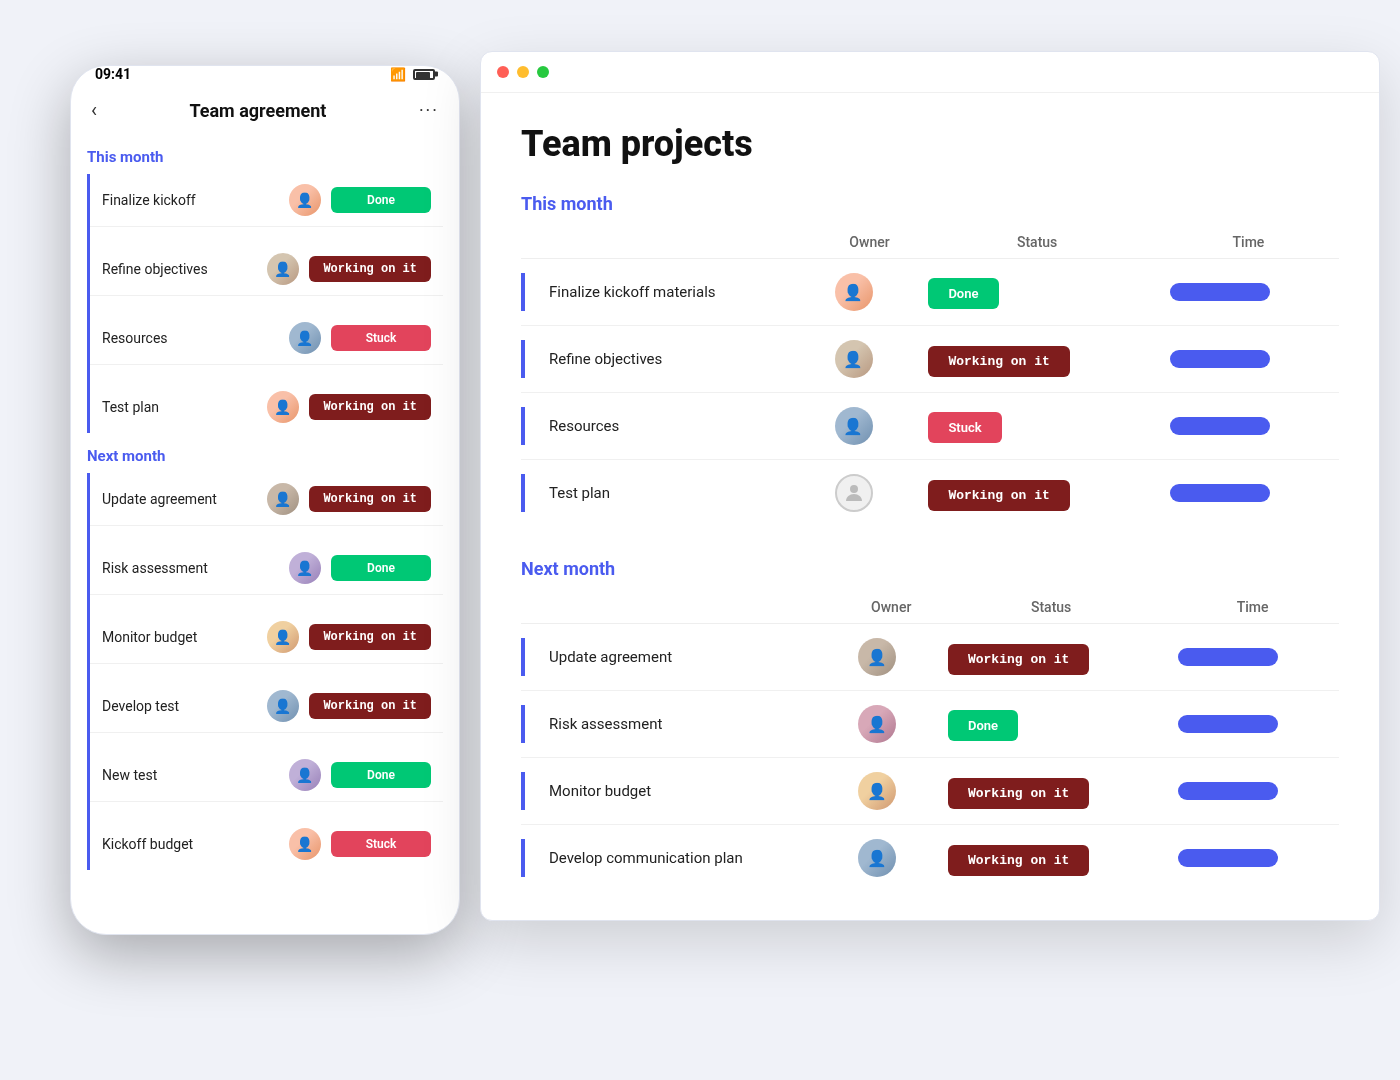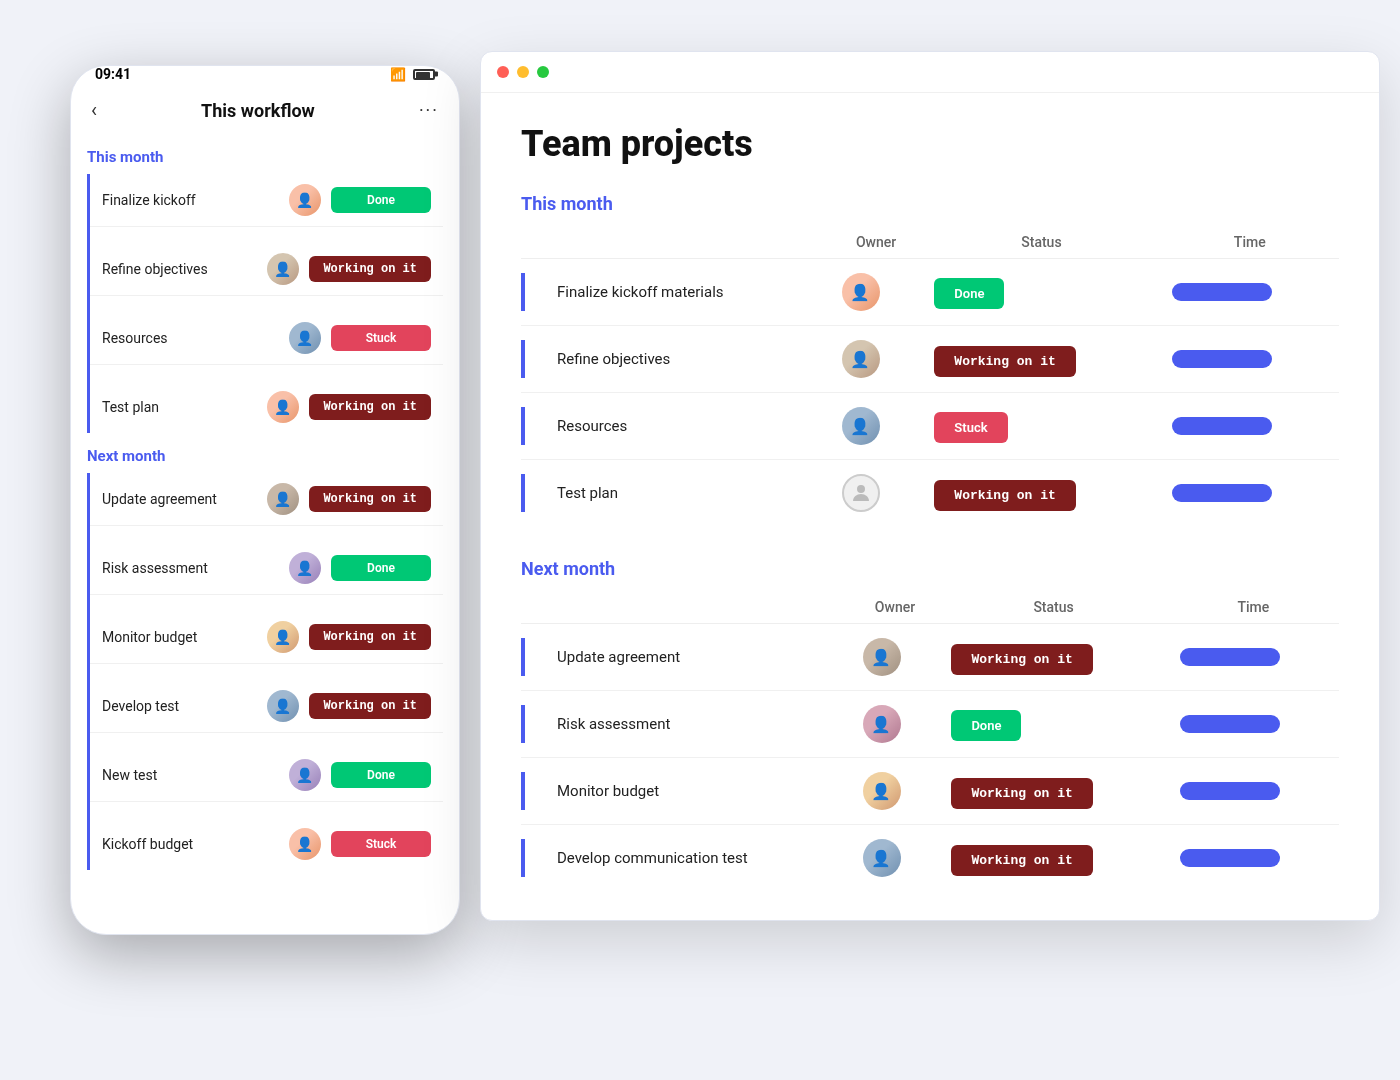--- a/index.html
+++ b/index.html
@@ -262,21 +262,21 @@
       vertical-align: middle;
     }
 
     .desktop-table tbody td:first-child {
       padding-left: 0;
     }
 
     .task-cell {
       display: flex;
       align-items: center;
-      gap: 16px;
+      gap: 8px;
     }
 
     .task-left-bar {
       width: 4px;
       height: 38px;
       background: #4a5bef;
       margin-right: 16px;
       flex-shrink: 0;
     }
 
@@ -355,21 +355,21 @@
   <div class="phone-status-bar">
     <span>09:41</span>
     <div class="phone-status-right">
       <span class="wifi-icon">📶</span>
       <span class="battery-icon"></span>
     </div>
   </div>
 
   <div class="phone-header">
     <span class="phone-back-btn">‹</span>
-    <span class="phone-title">This workflow</span>
+    <span class="phone-title">Team agreement</span>
     <span class="phone-menu-btn">···</span>
   </div>
 
   <div class="phone-content">
 
     <div class="section-title">This month</div>
     <div class="task-list" id="phone-this-month">
         <div class="task-row">
     <span class="task-name">Finalize kickoff</span>
     <div class="avatar av1" style="background: linear-gradient(135deg, rgb(249, 192, 168) 40%, rgb(232, 149, 106) 100%);">
@@ -618,21 +618,21 @@
       <span class="desktop-status-badge status-working">Working on it</span>
     </td>
     <td>
       <div class="timeline-bar"></div>
     </td>
   </tr>
           <tr>
     <td>
       <div class="task-cell">
         <div class="task-left-bar"></div>
-        <span class="desktop-task-name">Develop communication test</span>
+        <span class="desktop-task-name">Develop communication plan</span>
       </div>
     </td>
     <td>
               <div class="desktop-avatar" style="background: linear-gradient(135deg, #a0b8d0 40%, #7090b0 100%)">
     <div class="desktop-avatar-face">👤</div>
   </div>
             </td>
     <td>
       <span class="desktop-status-badge status-working">Working on it</span>
     </td>

